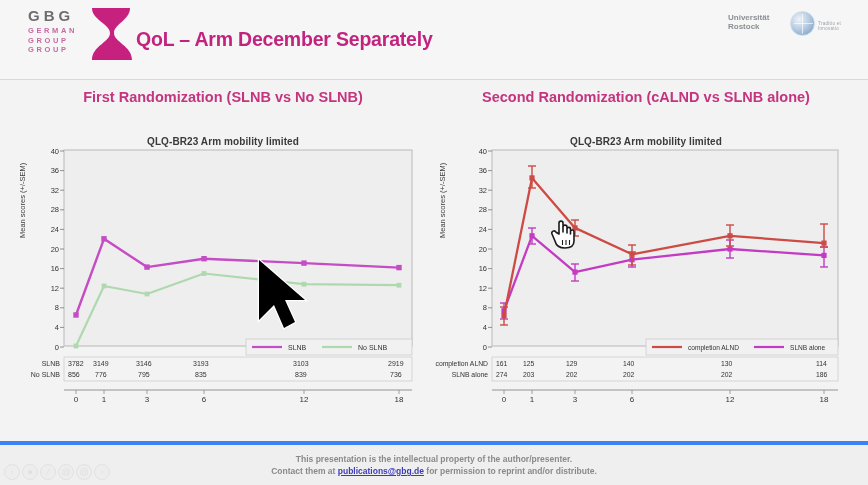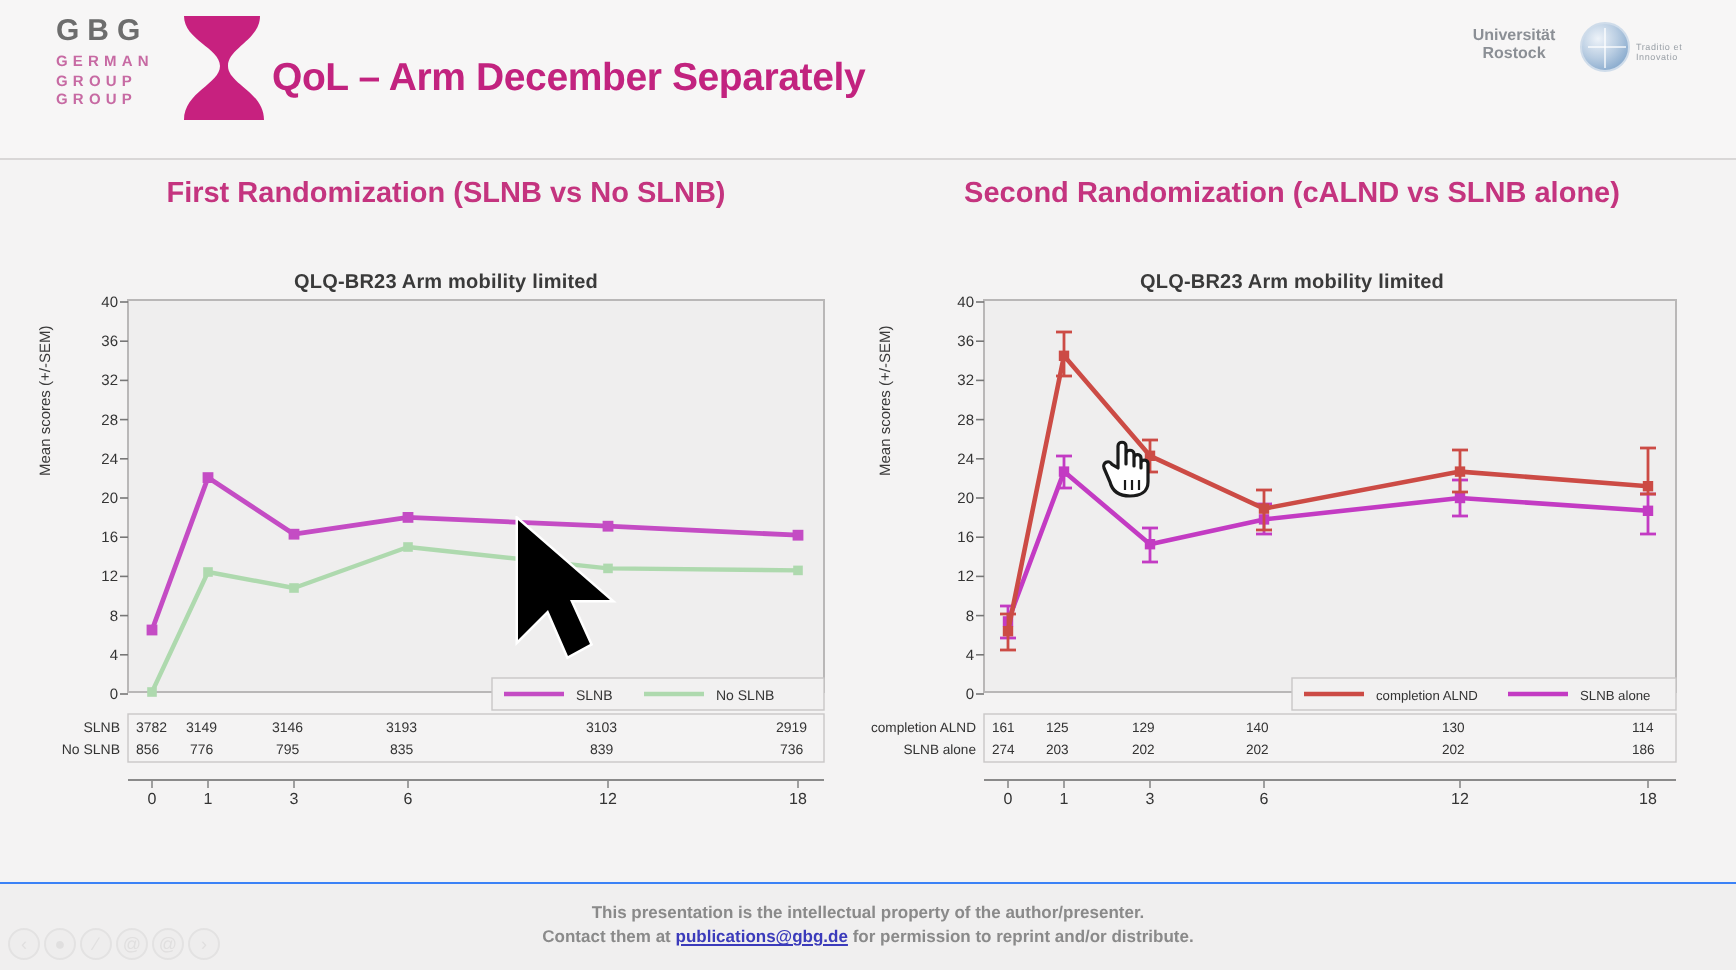--- a/index.html
+++ b/index.html
@@ -47,21 +47,21 @@
     font-size:19.5px; font-weight:bold; color:#c2237f;
     letter-spacing:-0.2px;
   }
   .uni-logo {
     position:absolute; right:22px; top:9px;
     width:118px; height:30px;
   }
   .uni-name {
     position:absolute; left:0; top:4px;
     font-size:8px; color:#8b8f95; line-height:9px; font-weight:bold;
-    text-align:center; width:58px;
+    text-align:left; width:58px;
   }
   .uni-globe {
     position:absolute; left:62px; top:2px; width:25px; height:25px;
     border-radius:50%;
     background:radial-gradient(circle at 35% 32%, #eef3f9 0%, #b9cde2 45%, #8fafd0 75%, #7a9cc2 100%);
     border:1px solid #cfdcea;
   }
   .uni-globe:before {
     content:""; position:absolute; left:3px; top:11px; width:19px; height:1px;
     background:#ffffffaa;
@@ -102,21 +102,21 @@
   }
   .plotsvg { position:absolute; left:0; top:0; }
 
   
   .cursor-arrow { position:absolute; left:255px; top:258px; pointer-events:none; }
   .cursor-hand  { position:absolute; left:549px; top:216px; pointer-events:none; }
 
   
   .footer {
     position:absolute; left:0; bottom:0; width:868px; height:44px;
-    background:#f0efef; border-top:1px solid #3b82f6;
+    background:#f0efef; border-top:4px solid #3b82f6;
   }
   .footer-l1, .footer-l2 {
     position:absolute; width:868px; text-align:center;
     font-size:8.5px; color:#8a8a8a; font-weight:bold;
   }
   .footer-l1 { top:9px; }
   .footer-l2 { top:21px; }
   .footer-mail { color:#3b3bbb; text-decoration:underline; }
   .cc-icons {
     position:absolute; left:4px; bottom:5px;

